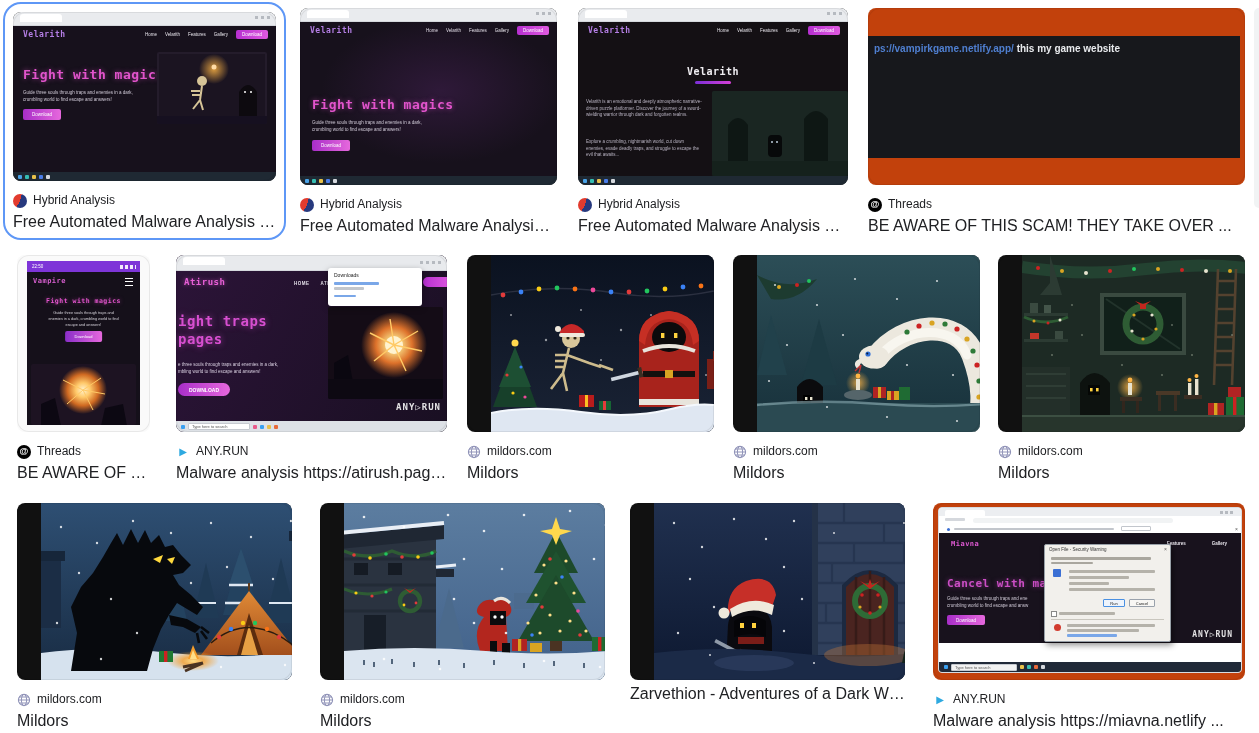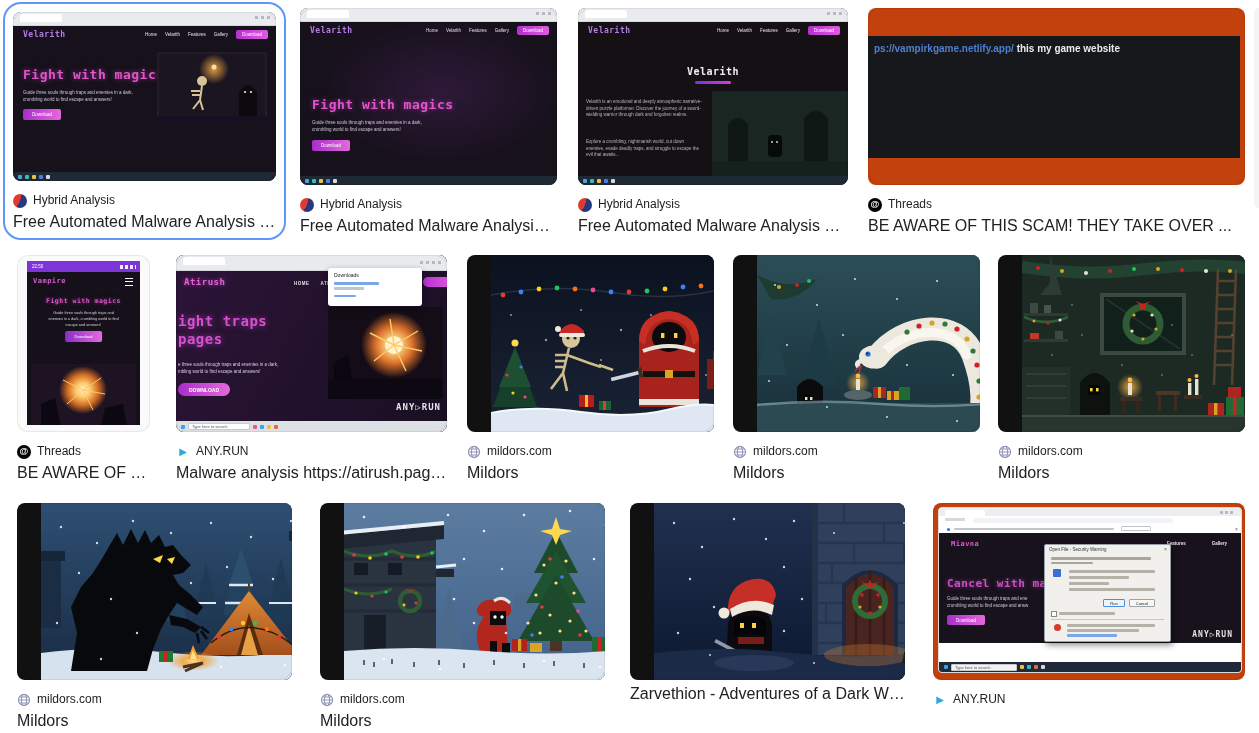--- a/index.html
+++ b/index.html
@@ -1044,15 +1044,16 @@
               <span class="ti" style="background:#e86a3a"></span>
               <span class="ti" style="background:#d6d9de"></span>
           </div>
         </div>
       </div>
     </div>
     <div class="src">
       <span class="fav fav-anyrun">▶</span>
       <span>ANY.RUN</span>
     </div>
+    <div class="title">Malware analysis https://miavna.netlify ...</div>
   </div>
 
 </div>
 
 </body></html>

